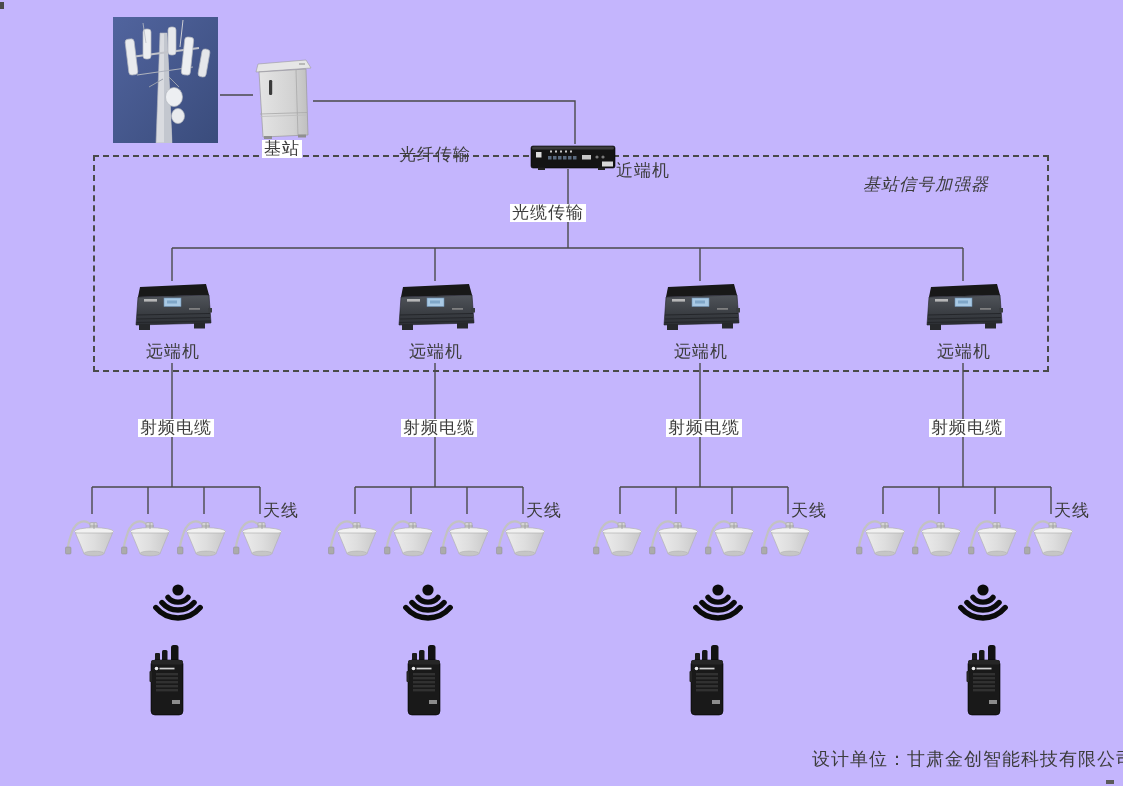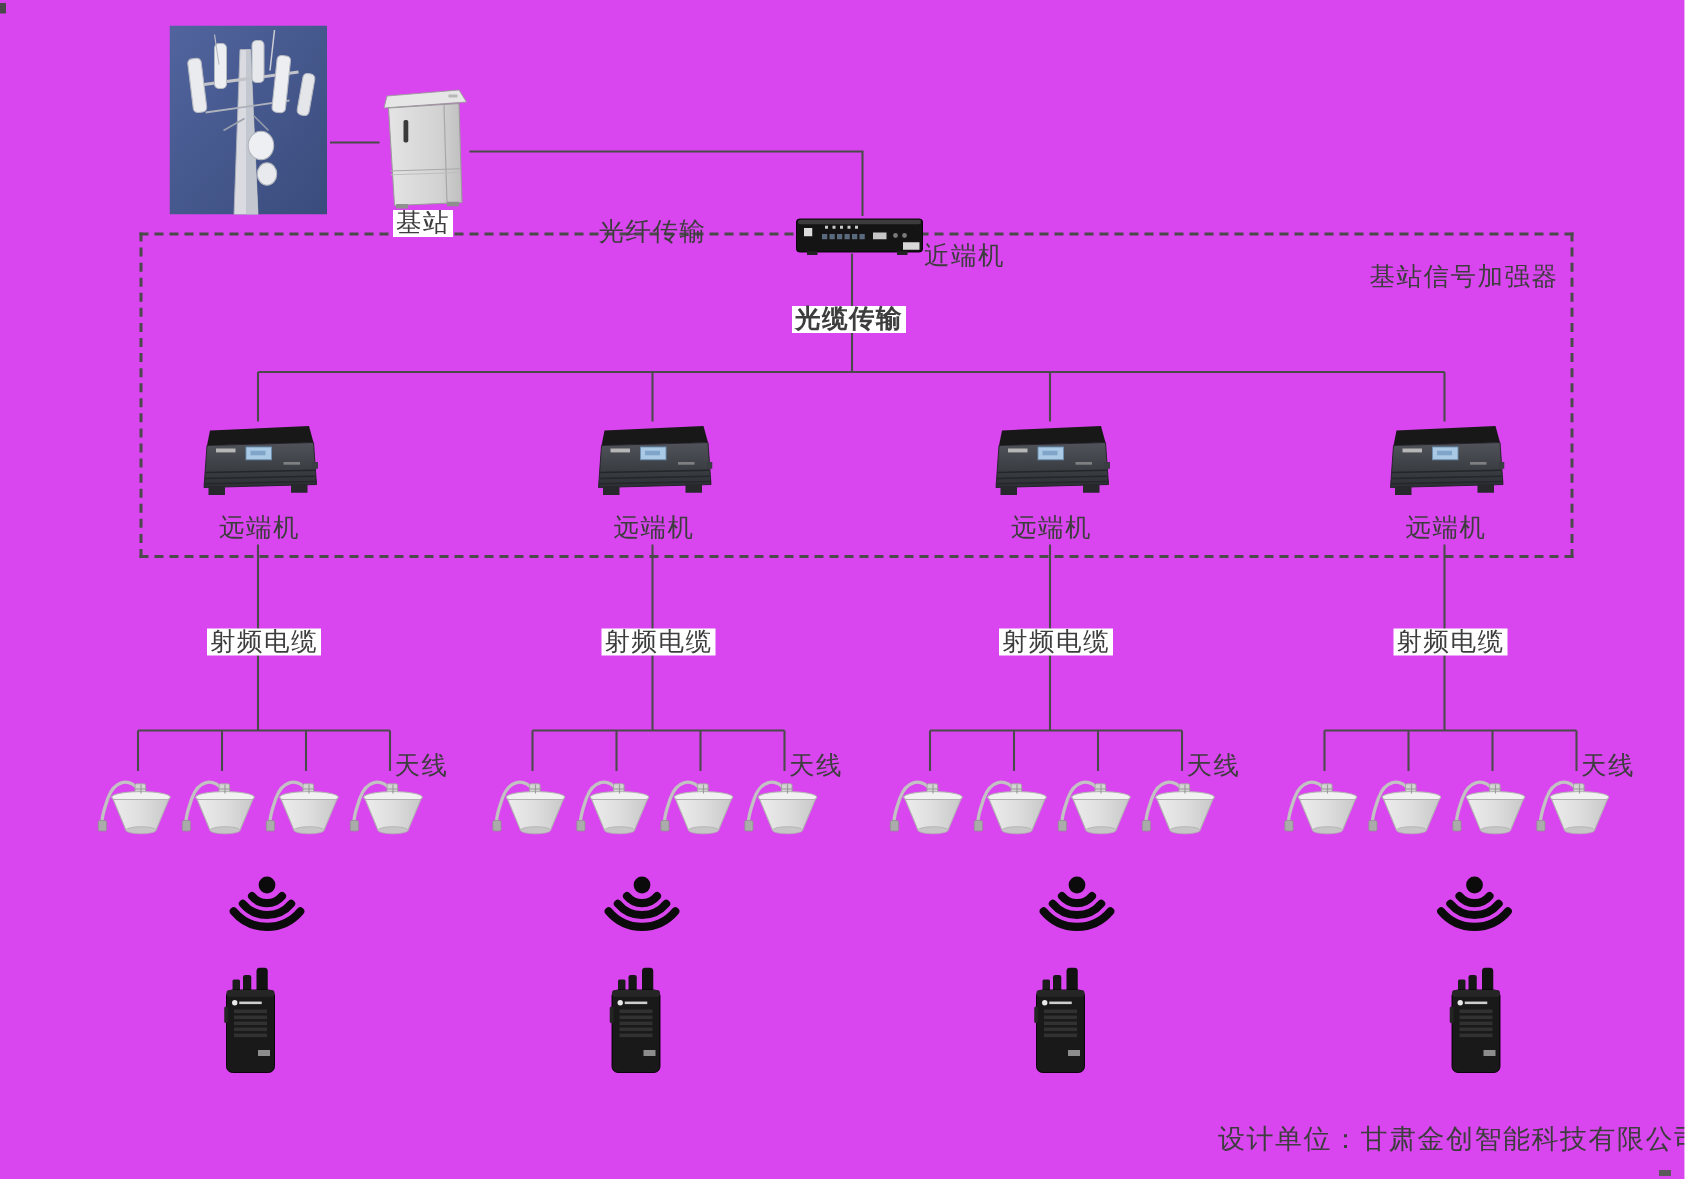--- a/index.html
+++ b/index.html
@@ -1,17 +1,17 @@
 <!DOCTYPE html>
 <html><head>
 <meta charset="utf-8">
 <style>
   html,body{margin:0;padding:0;background:#fff;}
   .canvas{
-    position:relative;width:1123px;height:786px;background:#d946ef;overflow:hidden;
+    position:relative;width:1123px;height:786px;background:#c4b5fd;overflow:hidden;
     font-family:"Liberation Serif","DejaVu Serif",serif;color:#3d3d3d;
   }
   .lines{position:absolute;left:0;top:0;width:1123px;height:786px;pointer-events:none;}
   .dashed-box{
     position:absolute;left:93px;top:155px;width:952px;height:213px;
     border:2px dashed #4a4a4a;
   }
   .lbl{
     position:absolute;font-size:17px;line-height:18px;color:#3d3d3d;
     white-space:nowrap;letter-spacing:1px;text-align:center;
@@ -211,22 +211,22 @@
     </div>
   <div class="icon" style="left:925px;top:281px;">
       <svg width="78" height="52">
         <use href="#sym-remote"></use>
       </svg>
     </div>
 
   <div class="lbl bg" style="left:262px;top:140px;">基站</div>
   <div class="lbl" style="left:399px;top:130px;margin-top:16px;">光纤传输</div>
   <div class="lbl" style="left:616px;top:162px;">近端机</div>
-  <div class="lbl" style="left:913px;top:176px;">基站信号加强器</div>
-  <div class="lbl bg" style="left:528px;top:204px;font-weight:bold;">光缆传输</div>
+  <div class="lbl" style="left:863px;top:176px;font-style:italic;">基站信号加强器</div>
+  <div class="lbl bg" style="left:510px;top:204px;">光缆传输</div>
 
   <div class="lbl" style="left:143px;top:343px;width:60px;">远端机</div>
   <div class="lbl bg" style="left:138px;top:419px;">射频电缆</div>
   <div class="lbl" style="left:263px;top:502px;">天线</div>
 
   <div class="lbl" style="left:406px;top:343px;width:60px;">远端机</div>
   <div class="lbl bg" style="left:401px;top:419px;">射频电缆</div>
   <div class="lbl" style="left:526px;top:502px;">天线</div>
 
   <div class="lbl" style="left:671px;top:343px;width:60px;">远端机</div>

